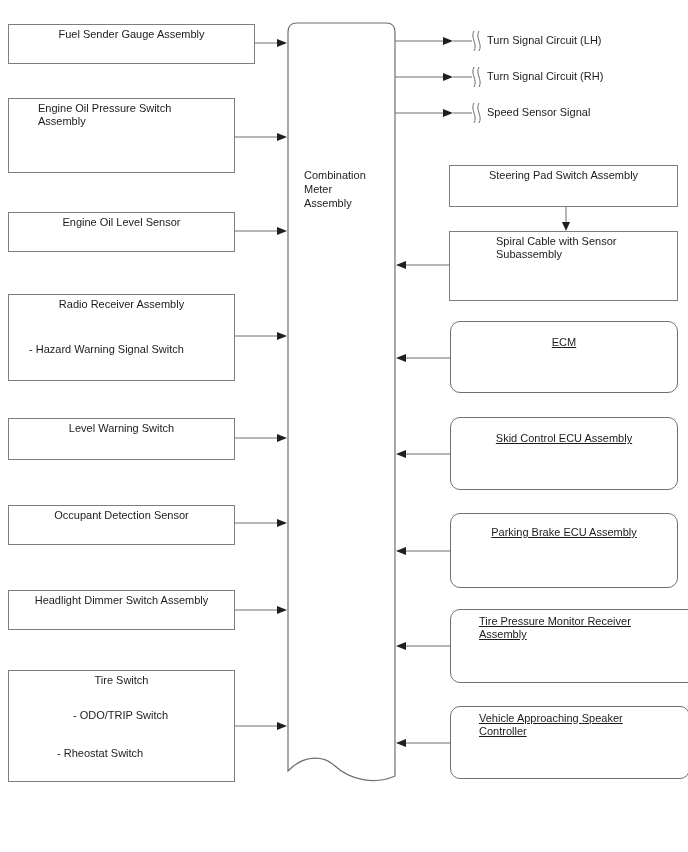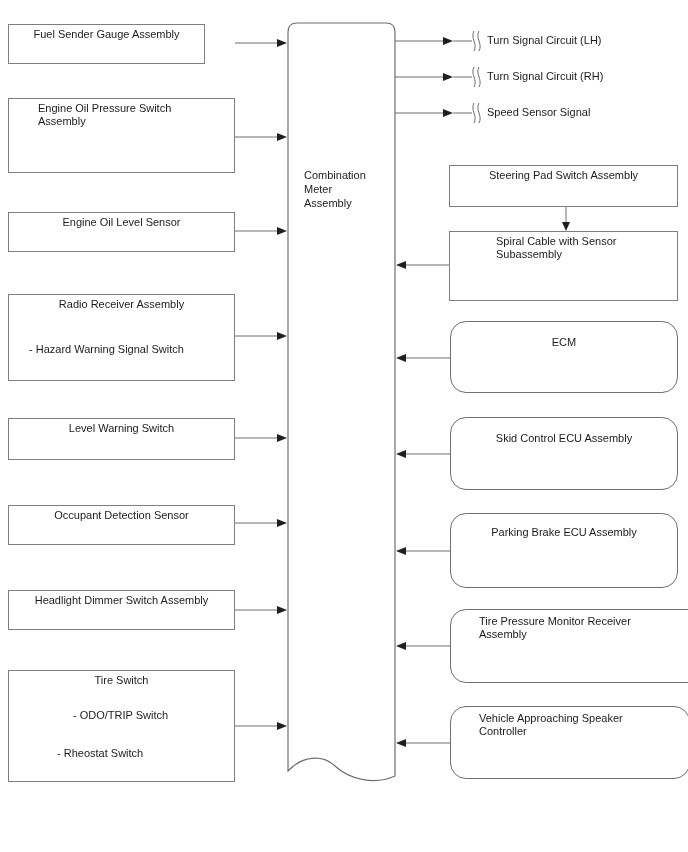--- a/index.html
+++ b/index.html
@@ -6,25 +6,25 @@
   #stage{
     position:relative;width:688px;height:852px;background:#ffffff;
     font-family:"Liberation Sans", sans-serif;font-size:11px;line-height:13px;
     color:#1c1c1c;overflow:hidden;
   }
   #wires{position:absolute;left:0;top:0;pointer-events:none;}
   .box{
     position:absolute;border:1px solid #7e7e7e;background:#ffffff;
     box-sizing:border-box;
   }
-  .rounded{border-radius:16px;border-color:#707070;}
+  .rounded{border-radius:10px;border-color:#707070;text-decoration:underline;}
   .tc{text-align:center;padding-top:3px;}
   .lbl{display:block;}
   
-  #b-fuel{left:8px;top:24px;width:197px;height:40px;}
+  #b-fuel{left:8px;top:24px;width:247px;height:40px;}
   #b-oilp{left:8px;top:98px;width:227px;height:75px;padding:3px 8px 0 29px;}
   #b-oill{left:8px;top:212px;width:227px;height:40px;}
   #b-radio{left:8px;top:294px;width:227px;height:87px;}
   #b-radio .sub0{position:absolute;left:20px;top:48px;}
   #b-level{left:8px;top:418px;width:227px;height:42px;}
   #b-occ{left:8px;top:505px;width:227px;height:40px;}
   #b-head{left:8px;top:590px;width:227px;height:40px;}
   #b-trip{left:8px;top:670px;width:227px;height:112px;}
   #b-trip .sub0{position:absolute;left:48px;top:38px;margin-left:16px;}
   #b-trip .sub1{position:absolute;left:48px;top:76px;}

